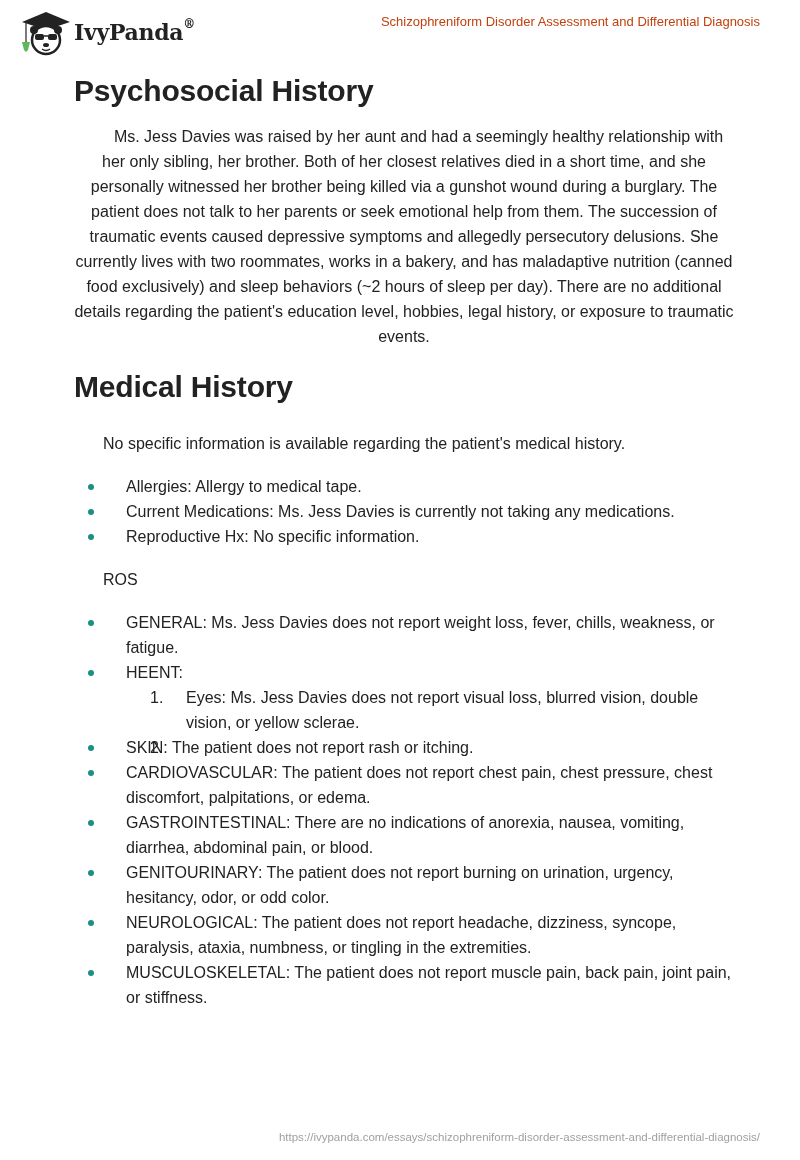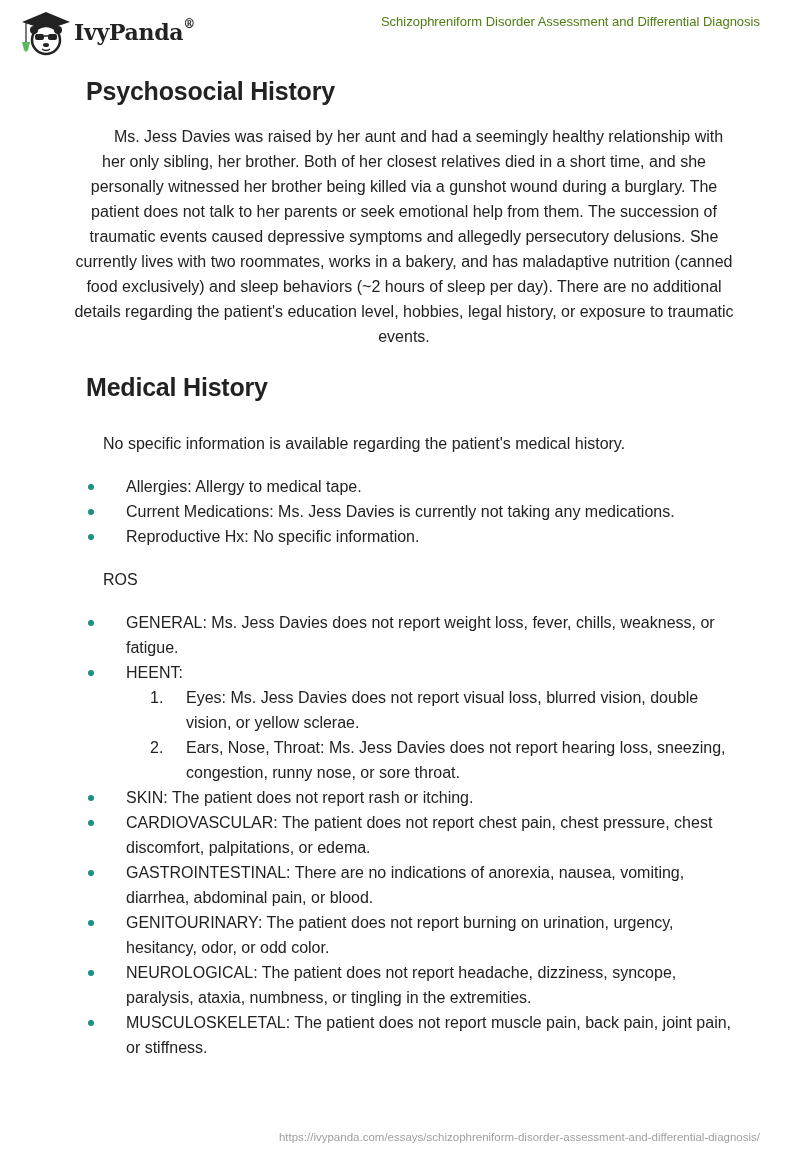--- a/index.html
+++ b/index.html
@@ -3,23 +3,23 @@
 <meta charset="utf-8">
 <style>
   html, body { margin: 0; padding: 0; background: #ffffff; }
   body { width: 800px; height: 1160px; position: relative; overflow: hidden;
          font-family: "Liberation Sans", sans-serif; color: #222222; }
   .header { position: absolute; left: 0; top: 0; width: 792px; height: 60px; }
   .logo { position: absolute; left: 16px; top: 8px; display: flex; align-items: center; }
   .logo svg { width: 56px; height: 48px; }
   .logo-text { font-family: "DejaVu Serif", serif; font-weight: bold; font-size: 22px; color: #222; margin-left: 2px; letter-spacing: -0.3px; }
   .logo-text sup { font-size: 12px; font-weight: bold; vertical-align: top; position: relative; top: -2px; }
-  .doc-title { position: absolute; right: 32px; top: 14px; font-size: 13px; color: #4d7c0f; }
+  .doc-title { position: absolute; right: 32px; top: 14px; font-size: 13px; color: #c2410c; }
   .content { position: absolute; left: 74px; top: 70px; width: 660px; }
-  h2 { font-size: 25px; font-weight: bold; margin: 12px; color: #222; letter-spacing: -0.2px; }
+  h2 { font-size: 30px; font-weight: bold; margin: 0; color: #222; letter-spacing: -0.2px; }
   h2.psycho { margin-top: 2px; height: 40px; line-height: 38px; }
   p { font-size: 16px; line-height: 25px; margin: 0; }
   .para1 { margin-top: 12px; text-indent: 29px; text-align: center; }
   h2.medical { margin-top: 18px; height: 40px; line-height: 40px; }
   .med-intro { margin-top: 24px; padding-left: 29px; }
   ul.bullets { list-style: none; margin: 18px 0 0 0; padding: 0; }
   ul.bullets li { position: relative; padding-left: 52px; font-size: 16px; line-height: 25px; }
   ul.bullets li .dot { position: absolute; left: 14px; top: 10px; width: 6px; height: 6px; border-radius: 50%; background: #1a8f82; }
   .ros { margin-top: 18px; padding-left: 29px; }
   ul.ros-list { margin-top: 18px; }
@@ -65,21 +65,21 @@
     <li><span class="dot"></span><span>Reproductive Hx: No specific information.</span></li>
   </ul>
 
   <p class="ros">ROS</p>
 
   <ul class="bullets ros-list">
     <li><span class="dot"></span><span>GENERAL: Ms. Jess Davies does not report weight loss, fever, chills, weakness, or fatigue.</span></li>
     <li><span class="dot"></span><span>HEENT:</span>
       <ol class="sub">
         <li><span class="num">1.</span><span>Eyes: Ms. Jess Davies does not report visual loss, blurred vision, double vision, or yellow sclerae.</span></li>
-        <li><span class="num">2.</span><span>Ears, Nose, Throat: Ms. Jess Davies does not report hearing loss, sneezing, congestion, runny nose, or sore throat.</span></li>
+        <li><span class="num">2.</span></li>
       </ol>
     </li>
     <li><span class="dot"></span><span>SKIN: The patient does not report rash or itching.</span></li>
     <li><span class="dot"></span><span>CARDIOVASCULAR: The patient does not report chest pain, chest pressure, chest discomfort, palpitations, or edema.</span></li>
     <li><span class="dot"></span><span>GASTROINTESTINAL: There are no indications of anorexia, nausea, vomiting, diarrhea, abdominal pain, or blood.</span></li>
     <li><span class="dot"></span><span>GENITOURINARY: The patient does not report burning on urination, urgency, hesitancy, odor, or odd color.</span></li>
     <li><span class="dot"></span><span>NEUROLOGICAL: The patient does not report headache, dizziness, syncope, paralysis, ataxia, numbness, or tingling in the extremities.</span></li>
     <li><span class="dot"></span><span>MUSCULOSKELETAL: The patient does not report muscle pain, back pain, joint pain, or stiffness.</span></li>
   </ul>
 </div>

